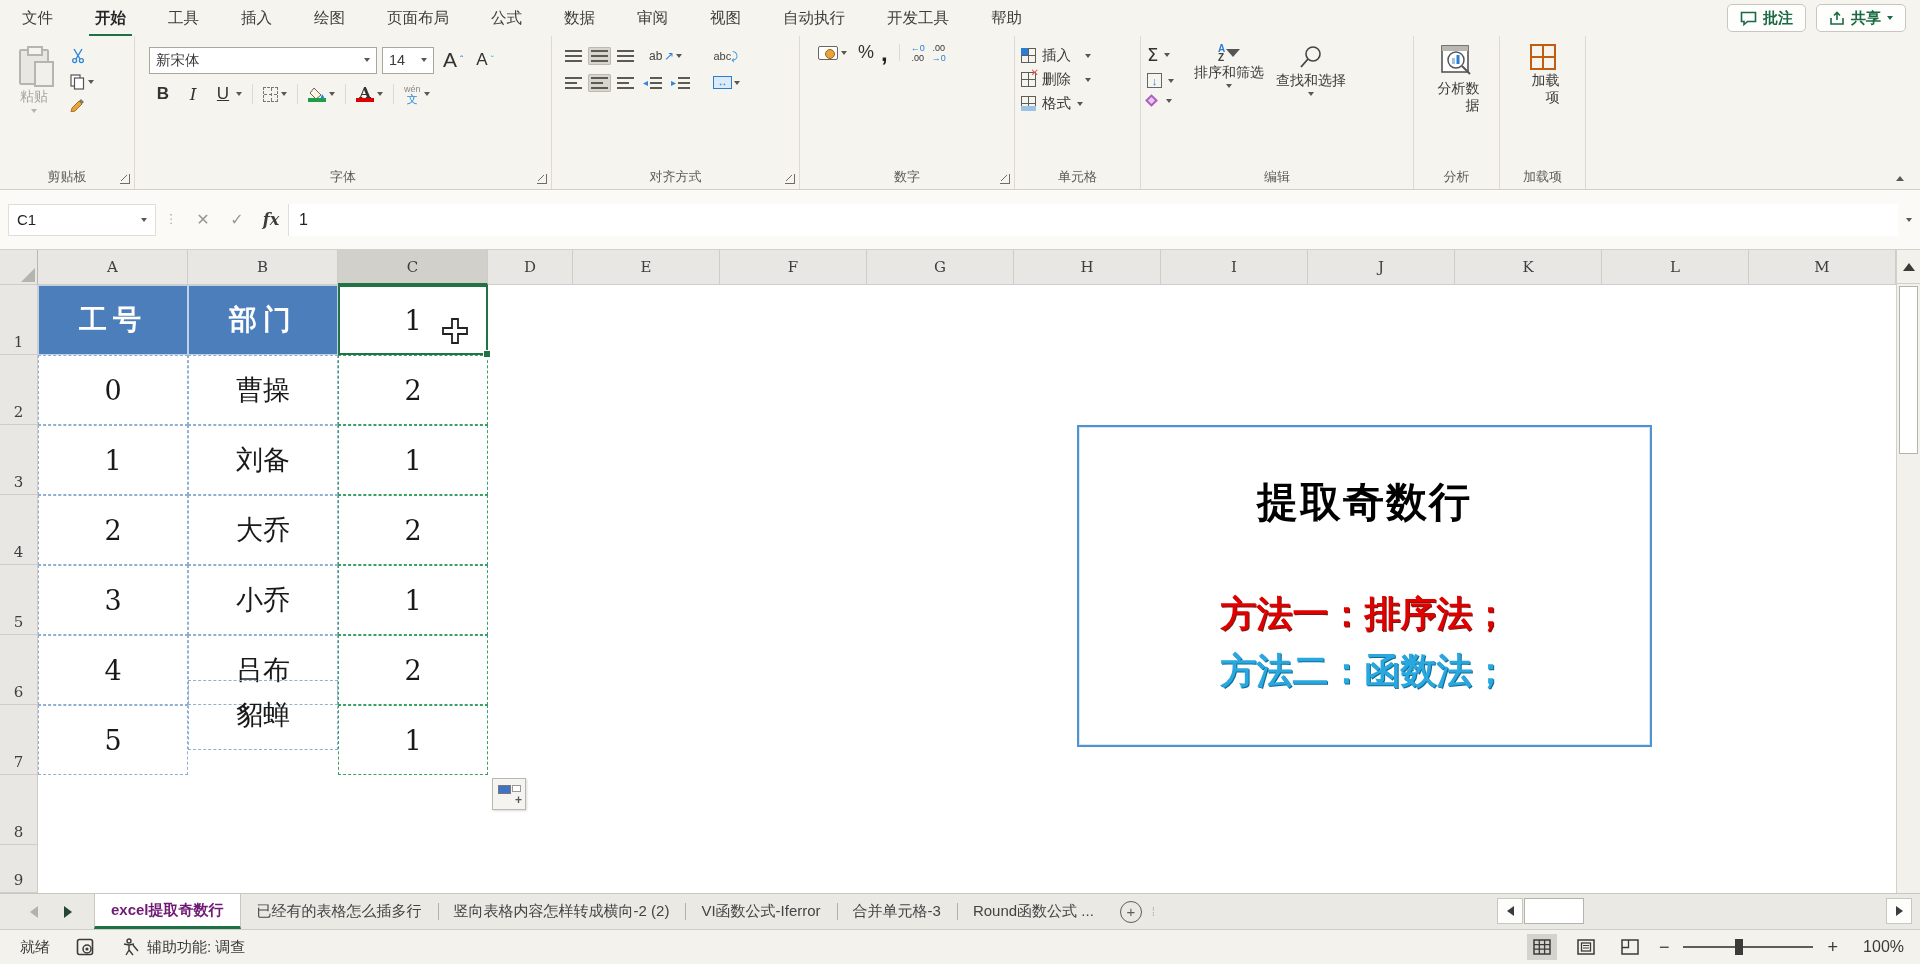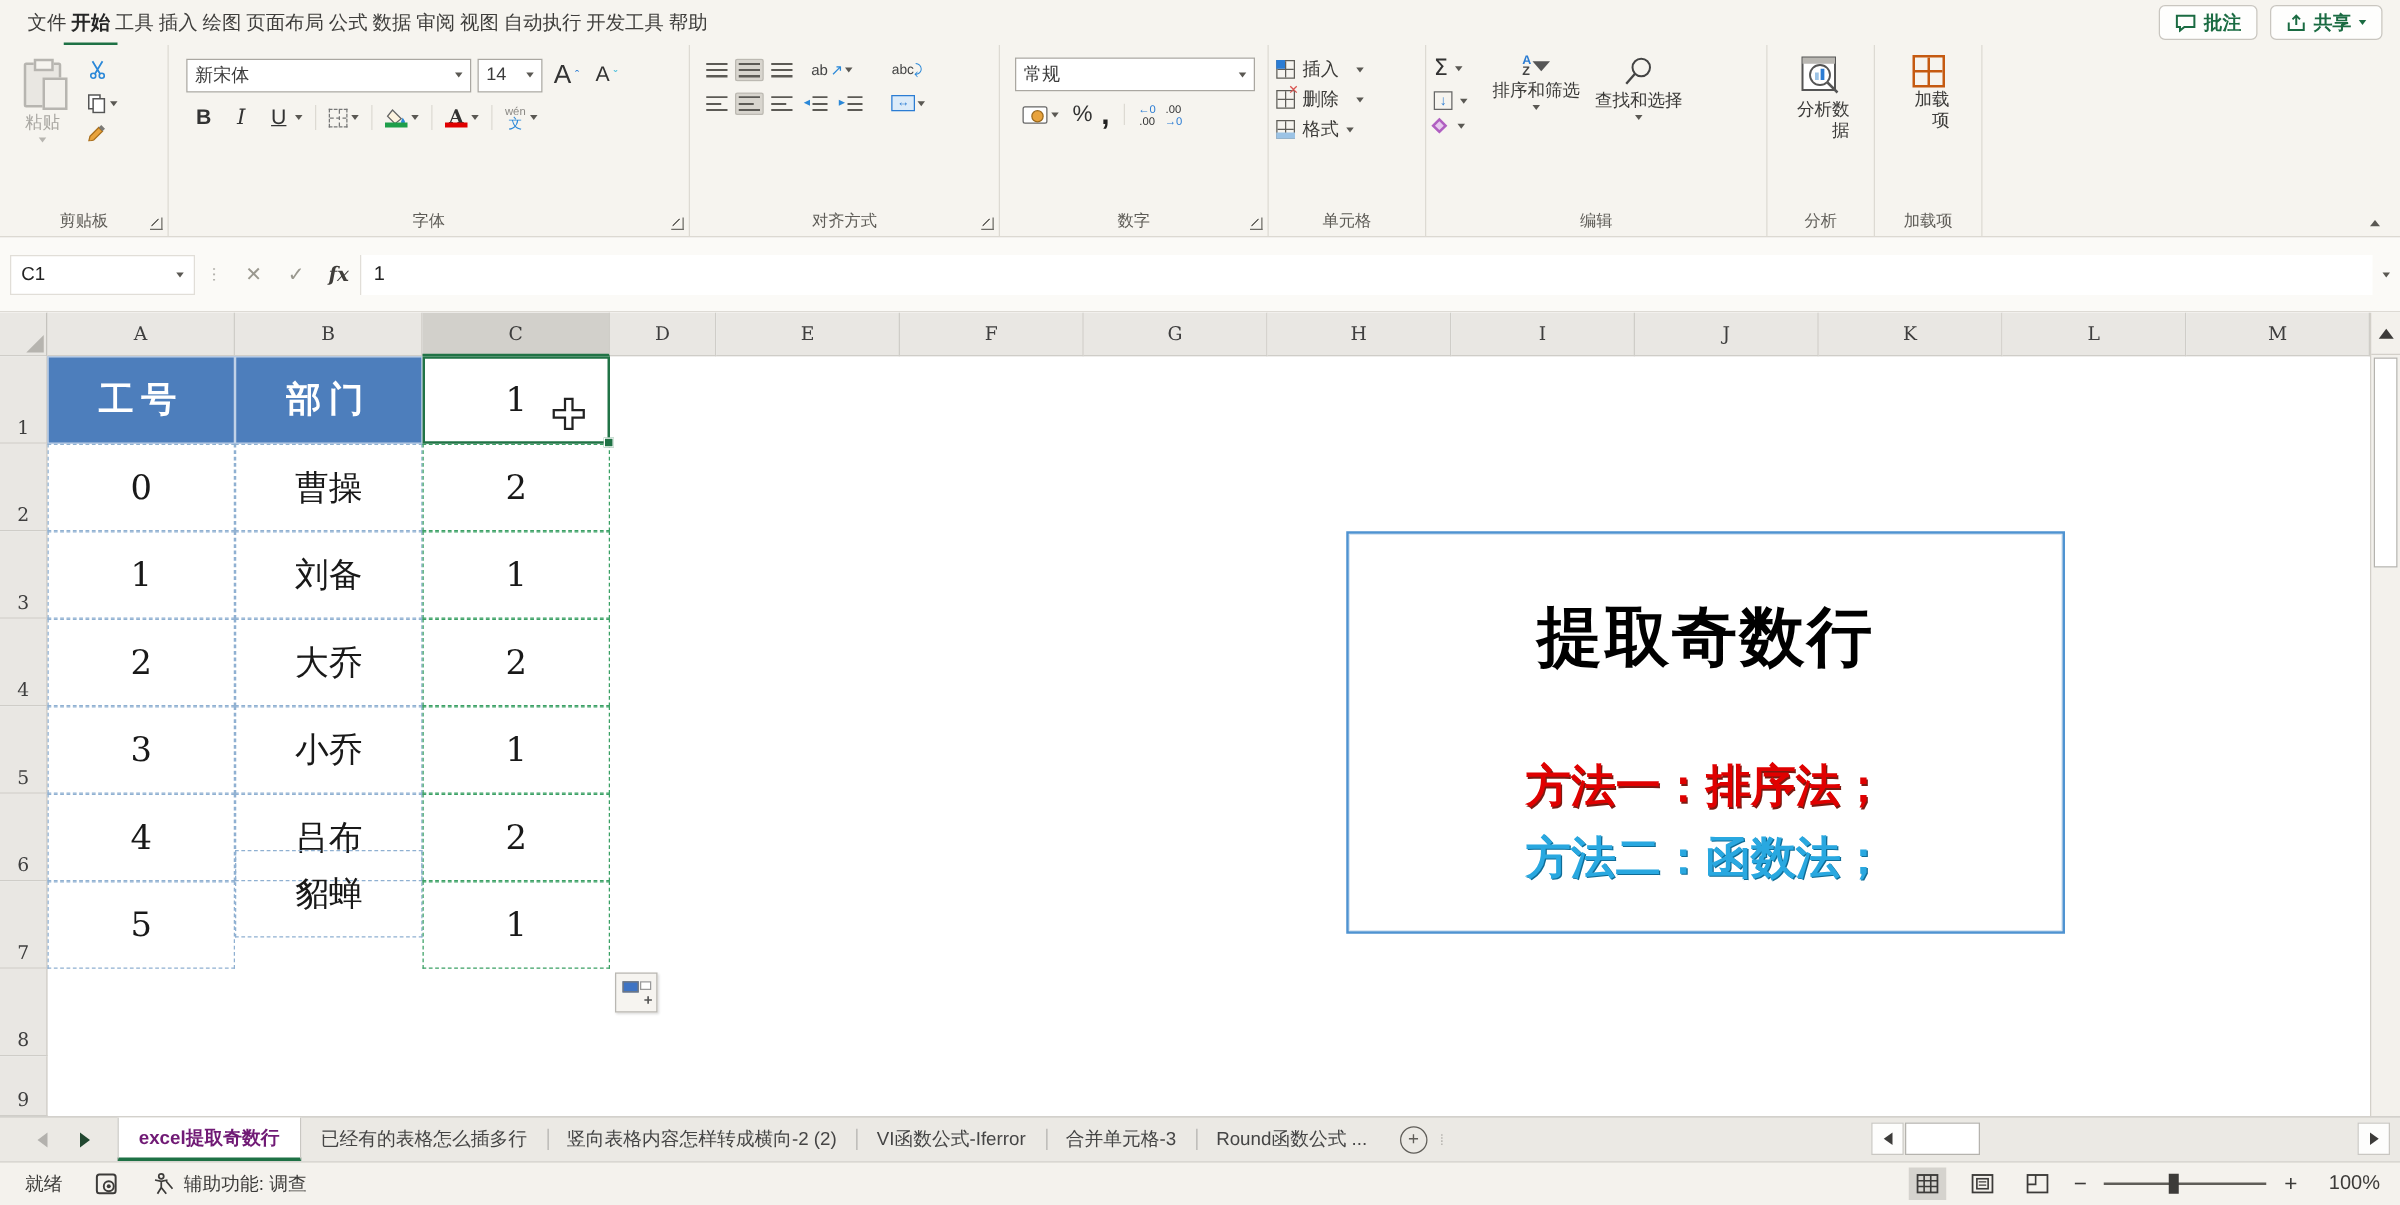--- a/index.html
+++ b/index.html
@@ -2,21 +2,21 @@
 <html><head>
 <meta charset="utf-8">
 <style>
   * { margin:0; padding:0; box-sizing:border-box; }
   html,body { width:1920px; height:964px; overflow:hidden; background:#fff;
     font-family:"Liberation Sans","DejaVu Sans",sans-serif; color:#3b3b3b; }
 
   
   .tabbar { position:absolute; left:0; top:0; width:1920px; height:36px; background:#f6f4ef;
     display:flex; align-items:center; padding-left:20px; }
-  .rtabs { display:flex; align-items:center; }
+  .rtabs { display:flex; gap:38px; align-items:center; }
   .rtab { font-size:15.5px; color:#3f3e3c; cursor:default; position:relative; padding:8px 2px; white-space:nowrap; }
   .rtab.active { font-weight:bold; color:#262626; }
   .rtab.active::after { content:""; position:absolute; left:-4px; right:-4px; bottom:0; height:3px; background:#1e7145; }
   .tabbar-right { margin-left:auto; display:flex; gap:10px; padding-right:14px; }
   .pill { display:flex; align-items:center; gap:6px; border:1px solid #c9c6c0; background:#fefefd;
     border-radius:5px; padding:3px 12px; color:#1a6b42; font-weight:bold; font-size:15px; height:28px; }
 
   
   .ribbon { position:absolute; left:0; top:36px; width:1920px; height:154px; background:#f6f4ef;
     border-bottom:1px solid #d3d0c9; display:flex; }
@@ -140,21 +140,21 @@
   .fillopts .sq { position:absolute; left:5px; top:6px; width:13px; height:9px; background:#3f74c4; border:1px solid #777; }
   .fillopts .sq2 { position:absolute; left:19px; top:6px; width:9px; height:7px; border:1px solid #999; background:#fff; }
   .fillopts .plus { position:absolute; right:3px; bottom:2px; color:#555; font-size:12px; font-weight:bold; }
   .cursor-cross { position:absolute; left:440px; top:66px; z-index:9; }
 
   
   .tbox { position:absolute; left:1077px; top:175px; width:575px; height:322px; background:#fff;
     border:2px solid #4f93d1; box-shadow:0 0 0 1px #d9e6f2 inset; z-index:2;
     display:flex; flex-direction:column; align-items:center;
     font-family:"DejaVu Serif","Liberation Serif",serif; font-weight:bold; }
-  .tbox .t { font-size:52px; color:#000; margin-top:48px; letter-spacing:2px; }
+  .tbox .t { font-size:41px; color:#000; margin-top:48px; letter-spacing:2px; }
   .tbox .l1 { font-size:36px; color:#e00000; margin-top:60px; text-shadow:1px 1px 0 #7a1a12; }
   .tbox .l2 { font-size:36px; color:#29a8e0; margin-top:8px; text-shadow:1px 1px 0 #0f6c96; }
 
   
   .sheetbar { position:absolute; left:0; top:893px; width:1920px; height:36px; background:#ebe9e4;
     border-top:1px solid #c9c7c2; display:flex; align-items:stretch; font-size:15px; }
   .navarrs { display:flex; align-items:center; gap:26px; padding:0 22px 0 30px; }
   .tri-l { width:0; height:0; border-top:6px solid transparent; border-bottom:6px solid transparent; border-right:8px solid #b3b1ad; }
   .tri-r { width:0; height:0; border-top:6px solid transparent; border-bottom:6px solid transparent; border-left:8px solid #21472f; }
   .stab { display:flex; align-items:center; padding:0 16px; color:#444; white-space:nowrap; position:relative; }
@@ -361,26 +361,20 @@
       <span class="icon-btn" style="margin-left:14px">
         <span class="merge-ic">↔</span>
         <span class="chev"></span>
       </span>
     </div>
     <span class="grp-label">对齐方式</span>
     <span class="launcher"></span>
   </div>
 
   <div class="grp" style="width:215px">
-    <div class="row" style="padding:4px 4px 8px 6px">
-      <div class="combo" style="width:192px">
-        <span>常规</span>
-        <span class="chev"></span>
-      </div>
-    </div>
     <div class="row" style="gap:7px;padding-left:8px">
       <span class="ibtn">
           <span class="acct-ic"></span>
           <span class="chev"></span>
         </span>
       <span style="font-size:18px;color:#333">%</span>
       <span style="font-size:24px;color:#222;font-weight:bold;line-height:10px">,</span>
       <span class="vline"></span>
       <span class="micro"><b>←0</b><br><span>.00</span></span>
       <span class="micro"><span>.00</span><br><b>→0</b></span>

